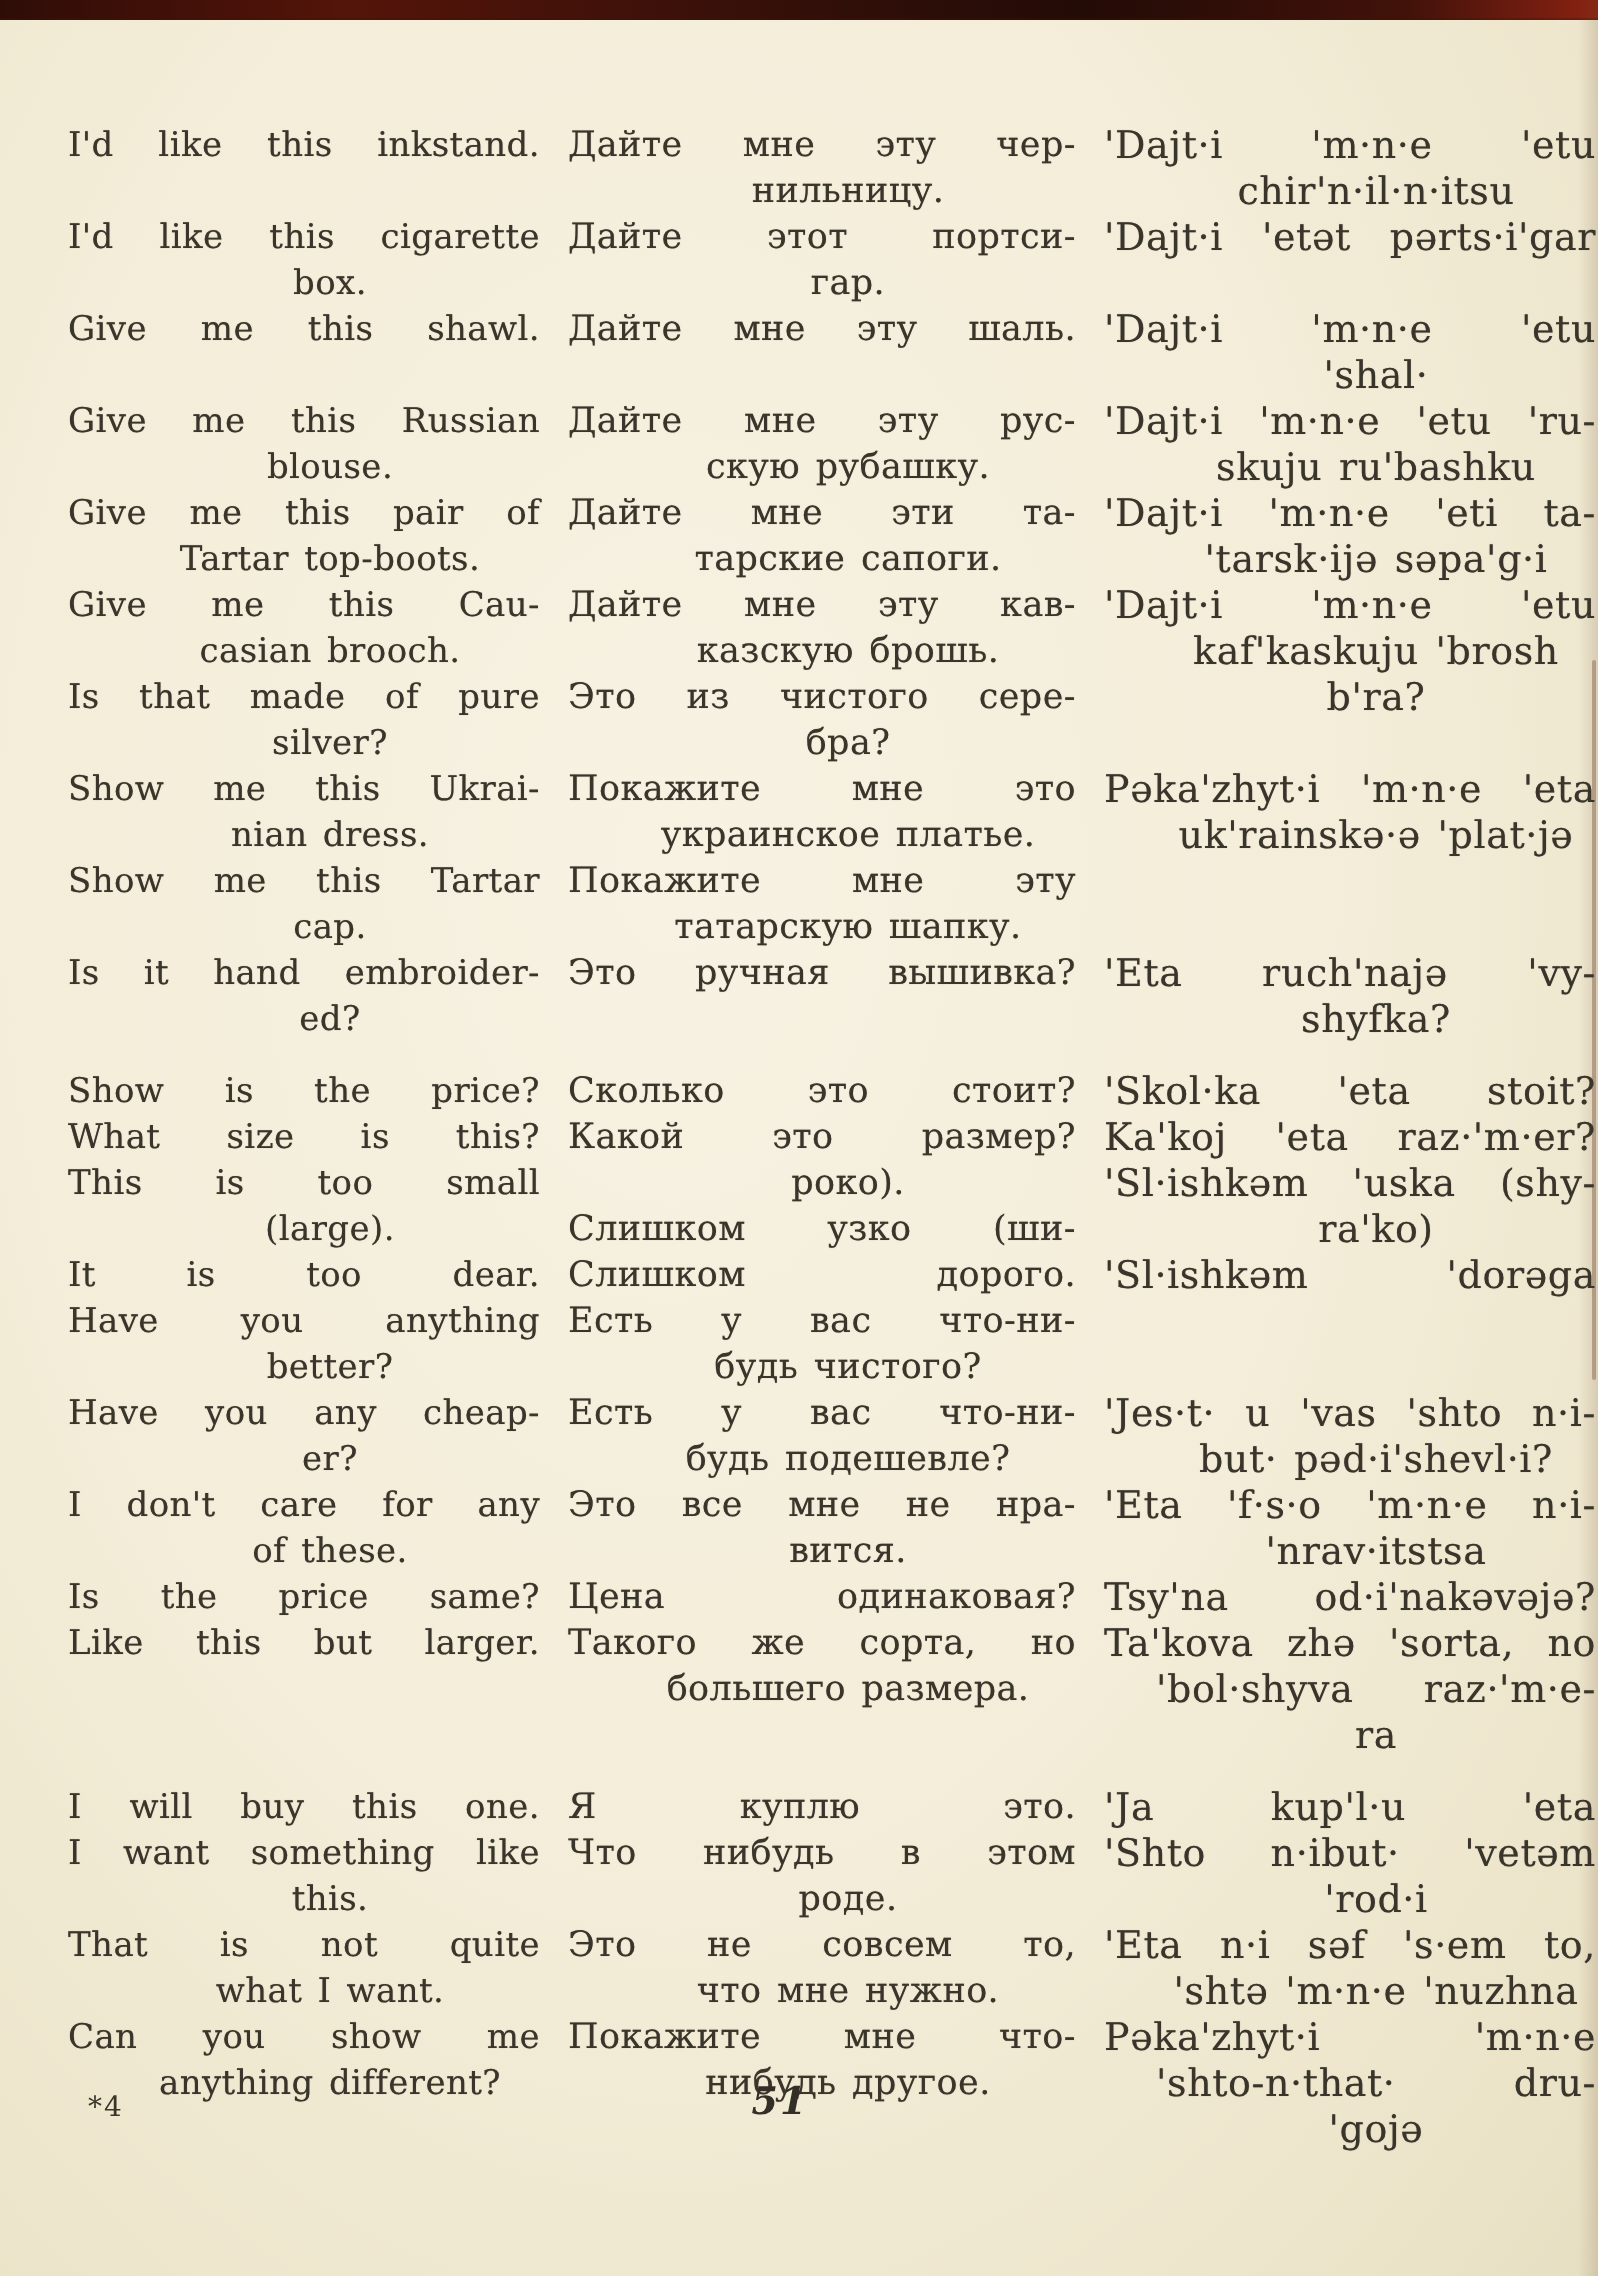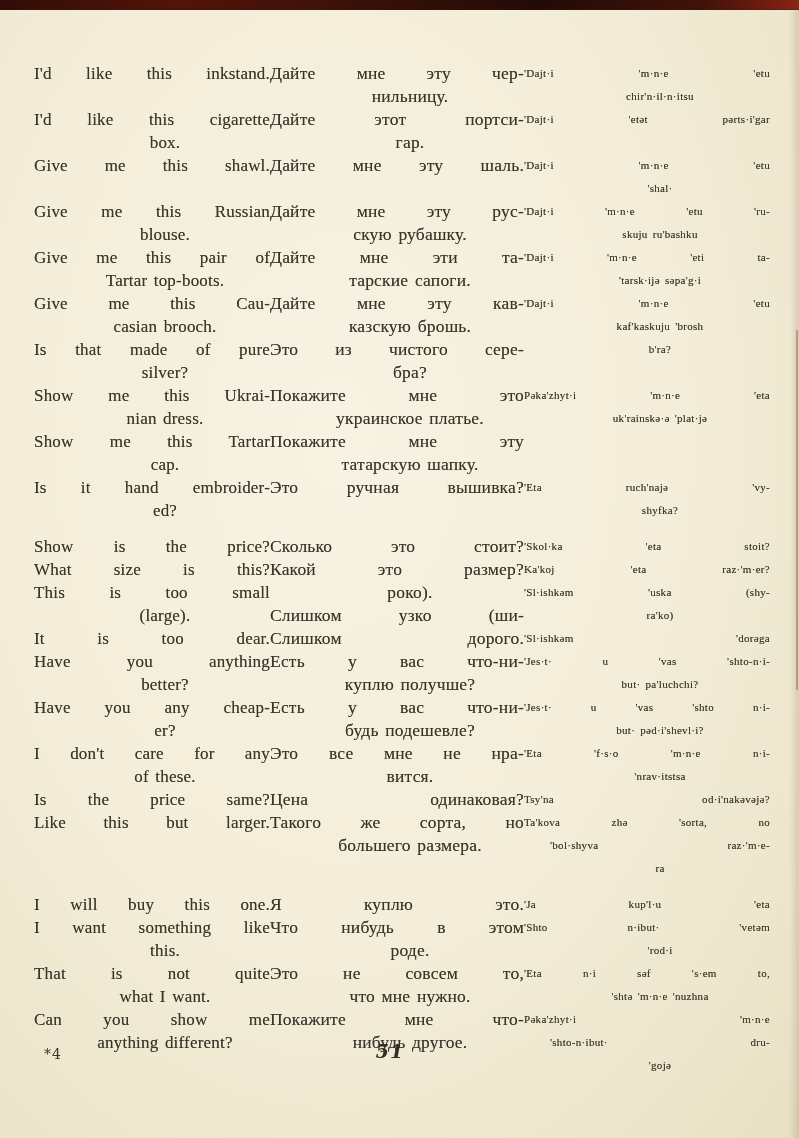--- a/index.html
+++ b/index.html
@@ -26,35 +26,35 @@
     position: absolute; right: 1px; top: 330px; height: 360px; width: 2px;
     background: rgba(105,55,35,0.35);
     border-radius: 2px;
   }
   .content {
     position: absolute; top: 62px; left: 34px; width: 764px;
   }
   .row {
     display: grid;
     grid-template-columns: 236px 254px 246px;
-    font-family: Liberation Serif, serif;
+    column-gap: 14px;
   }
   .row.gap { margin-top: 13px; }
   .cell { vertical-align: top; }
   .line {
     font-size: 17px;
     line-height: 23px;
     letter-spacing: 0.2px;
     word-spacing: 2px;
     white-space: normal;
     color: #3a352b;
     text-shadow: 0 0 0.4px rgba(58,53,43,0.55);
   }
   .cell-ru .line { font-size: 17.5px; }
-  .cell-ph .line { font-size: 11px; letter-spacing: 0.3px; }
+  .cell-ph .line { font-size: 19px; letter-spacing: 0.3px; }
   .line.cont { padding-left: 26px; text-align: center; }
   .line.just { text-align: justify; text-align-last: justify; }
   .footer { position: absolute; left: 0; top: 1038px; width: 780px; height: 30px; }
   .sig-mark {
     position: absolute; left: 44px; top: 8px;
     font-size: 14px; letter-spacing: 1px; color: #3a352b;
   }
   .page-number {
     position: absolute; left: 0; top: 2px; width: 100%;
     text-align: center;
@@ -261,25 +261,21 @@
       </div>
   </div>
 
   <div class="row">
     <div class="cell cell-en">
         <div class="line just">Have you anything</div>
         <div class="line cont">better?</div>
       </div>
     <div class="cell cell-ru">
         <div class="line just">Есть у вас что-ни-</div>
-        <div class="line cont">куплю получше?</div>
-      </div>
-    <div class="cell cell-ph">
-        <div class="line just">'Jes·t· u 'vas 'shto-n·i-</div>
-        <div class="line cont">but· pa'luchchi?</div>
+        <div class="line cont">будь чистого?</div>
       </div>
   </div>
 
   <div class="row">
     <div class="cell cell-en">
         <div class="line just">Have you any cheap-</div>
         <div class="line cont">er?</div>
       </div>
     <div class="cell cell-ru">
         <div class="line just">Есть у вас что-ни-</div>
@@ -379,21 +375,21 @@
     <div class="cell cell-en">
         <div class="line just">Can you show me</div>
         <div class="line cont">anything different?</div>
       </div>
     <div class="cell cell-ru">
         <div class="line just">Покажите мне что-</div>
         <div class="line cont">нибудь другое.</div>
       </div>
     <div class="cell cell-ph">
         <div class="line just">Pəka'zhyt·i 'm·n·e</div>
-        <div class="line cont just">'shto-n·ibut· dru-</div>
+        <div class="line cont just">'shto-n·that· dru-</div>
         <div class="line cont">'gojə</div>
       </div>
   </div>
 </div>
 
 <div class="footer">
   <span class="sig-mark">*4</span>
   <span class="page-number">51</span>
 </div>
 

